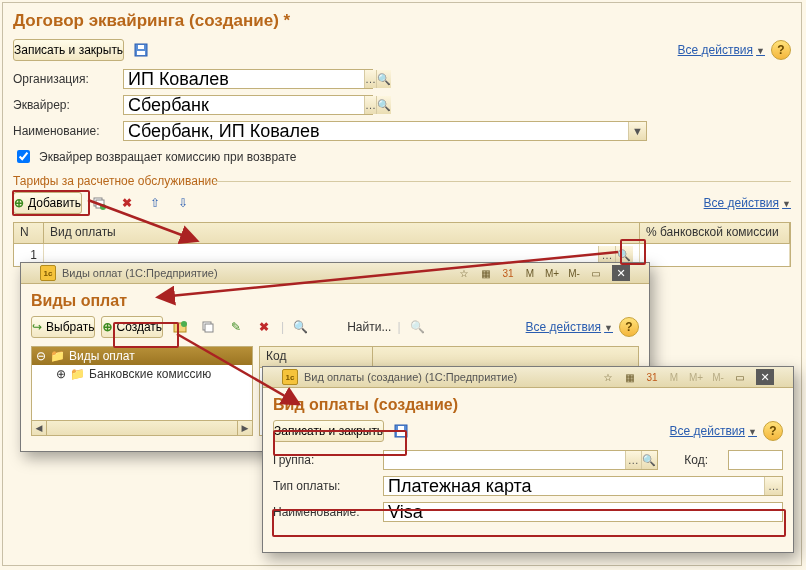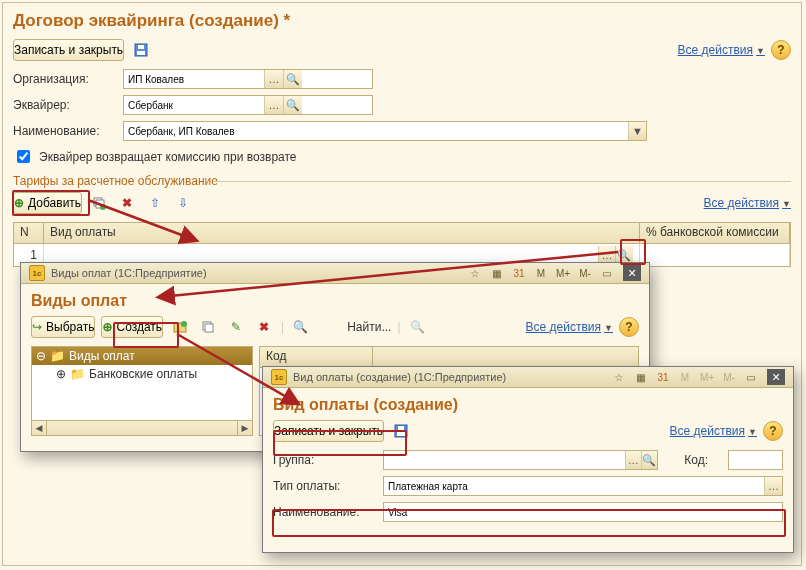--- a/index.html
+++ b/index.html
@@ -79,21 +79,21 @@
   }
   .field {
     display:flex; align-items:center;
     border:1px solid #c2b07a;
     background:#fff;
     height:20px;
     box-sizing:border-box;
   }
   .field input {
     border:none; outline:none;
-    padding:0 4px; font-size:10px;
+    padding:0 4px; font-size:18px;
     height:18px;
     background:transparent;
   }
   .field .dots, .field .mag, .field .dd {
     width:18px;height:18px;
     display:flex;align-items:center;justify-content:center;
     border-left:1px solid #d6caa3;
     cursor:pointer;
     font-size:11px;
     color:#555;
@@ -154,21 +154,21 @@
     position:absolute;
     background:#fdf7e8;
     border:1px solid #7a7a7a;
     box-shadow: 4px 6px 14px rgba(0,0,0,.35);
   }
   .sub-titlebar{
     height:20px;
     background:linear-gradient(#f3ecd2,#e4d8ad);
     border-bottom:1px solid #c2b07a;
     display:flex;align-items:center;
-    padding:0 8px; gap:6px;
+    padding:0 19px; gap:6px;
     font-size:11px;color:#555;
   }
   .sub-titlebar .spacer{flex:1;}
   .tb-icons{display:flex;gap:2px;}
   .tb-icons span{
     width:18px;height:16px;display:flex;align-items:center;justify-content:center;
     font-size:10px;color:#6a5a2a;cursor:pointer;
     border:1px solid transparent;border-radius:2px;
   }
   .close-x{
@@ -368,21 +368,21 @@
       <div class="tree-pane">
         <div class="tree-scroll">
           <div class="tree-item sel">
             <span>⊖</span>
             <span class="folder">📁</span>
             <span>Виды оплат</span>
           </div>
           <div class="tree-item" style="padding-left:24px;">
             <span>⊕</span>
             <span class="folder">📁</span>
-            <span>Банковские оплаты</span>
+            <span>Банковские комиссию</span>
           </div>
         </div>
         <div class="hscroll">
           <span class="sb-btn">◀</span>
           <span class="sb-btn">▶</span>
         </div>
       </div>
       <div class="list-pane">
         <div class="list-head">
           <div class="lh-code">Код</div>

